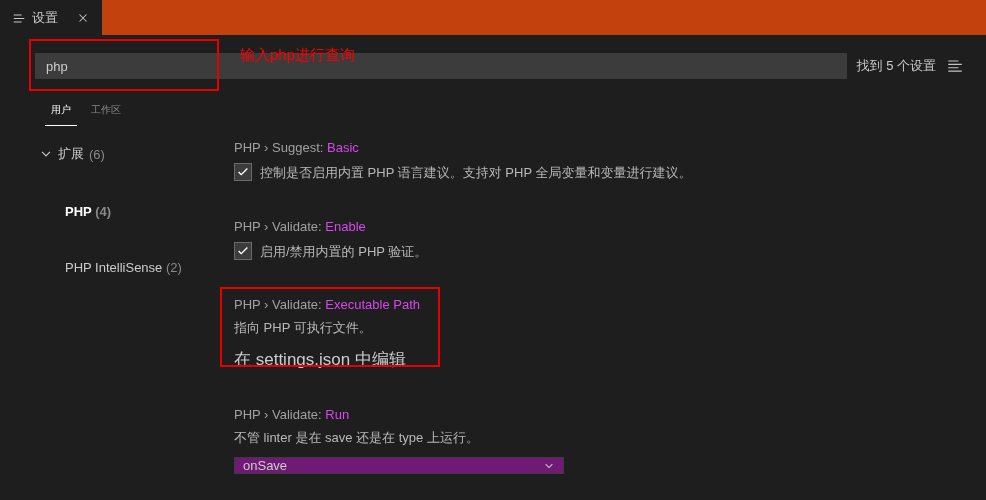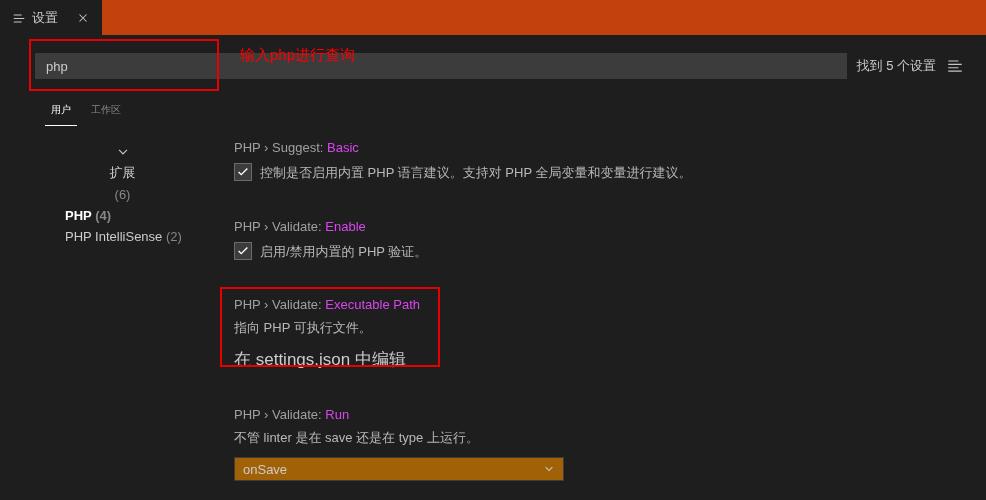--- a/index.html
+++ b/index.html
@@ -76,25 +76,24 @@
 }
 .body-row { display: flex; gap: 20px; }
 .sidebar { width: 175px; padding-top: 2px; }
 .tree-item {
   display: flex;
   align-items: center;
   gap: 5px;
   padding: 3px 4px;
   color: #cccccc;
   font-size: 13px;
-  flex-direction: column;
 }
 .tree-item .chev { display: inline-flex; }
 .count { color: #888; }
-.tree-child { padding: 3px 4px 3px 30px; color: #cccccc; font-size: 13px; }
+.tree-child { padding: 3px 4px 3px 30px; color: #cccccc; font-size: 13px; margin-top: 35px; }
 .tree-child.active { color: #ffffff; font-weight: 600; }
 .settings-col { flex: 1; padding-top: 0; position: relative; }
 .setting-block { margin-bottom: 36px; position: relative; padding-left: 4px; }
 .setting-title { font-size: 13px; color: #cccccc; margin-bottom: 6px; }
 .setting-title .crumb { color: #a0a0a0; }
 .setting-title .name { color: #d946ef; font-weight: 400; }
 .setting-row { display: flex; align-items: flex-start; gap: 8px; margin-top: 8px; }
 .checkbox {
   width: 18px; height: 18px;
   border: 1px solid #6b6b6b;
@@ -104,22 +103,22 @@
   justify-content: center;
   flex-shrink: 0;
 }
 .setting-desc { color: #b8b8b8; font-size: 13px; line-height: 1.5; }
 .setting-link { color: #cccccc; cursor: pointer; font-size: 17px; }
 .select-box {
   display: flex;
   align-items: center;
   justify-content: space-between;
   width: 330px;
-  height: 24px;
-  background: #a16207;
+  height: 17px;
+  background: #701a75;
   border: 1px solid #3c3c3c;
   padding: 0 8px;
   color: #cccccc;
   cursor: pointer;
   margin-top: 10px;
 }
 .annot-box2 {
   position: absolute;
   border: 2px solid #e60000;
   left: -10px;

